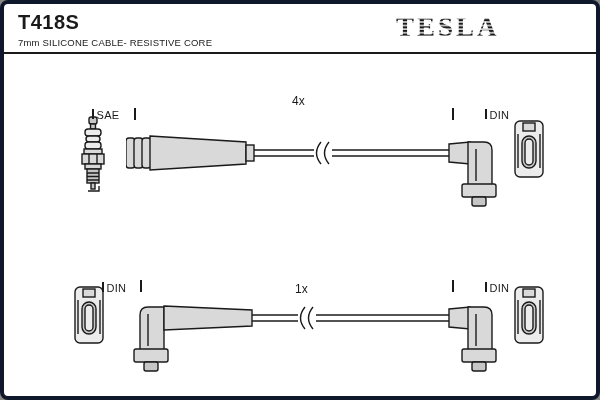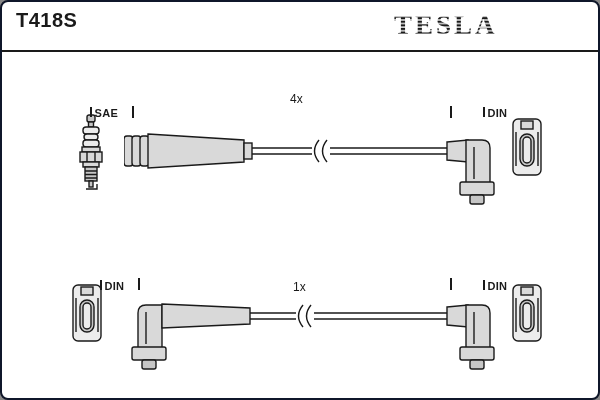--- a/index.html
+++ b/index.html
@@ -1,48 +1,49 @@
 <!DOCTYPE html>
 <html><head>
 <meta charset="utf-8">
 <style>
   html,body { margin:0; padding:0; background:#888; }
   .page {
     position:relative; width:600px; height:400px; box-sizing:border-box;
-    background:#fff; border:2px solid #0f172a; border-radius:8px;
+    background:#fff; border:4px solid #0f172a; border-radius:8px;
     font-family:"Liberation Sans", sans-serif; color:#1a1a1a; overflow:hidden;
     margin:0 auto;
   }
   .header { position:absolute; left:0; top:0; width:100%; height:48px;
             border-bottom:2px solid #1a1a1a; }
   .part-number { position:absolute; left:14px; top:7px; font-size:20px;
                  font-weight:bold; letter-spacing:.5px; }
   .subtitle { position:absolute; left:14px; top:33px; font-size:9.5px;
               letter-spacing:.2px; }
   .brand { position:absolute; left:390px; top:8px; }
   .layer { position:absolute; inset:0; }
   .qty { position:absolute; font-size:12px; font-weight:normal; }
   .conn-label { position:absolute; display:flex; align-items:flex-start;
-                gap:3px; font-size:11px; font-weight:bold; letter-spacing:.3px; }
+                gap:3px; font-size:11px; font-weight:normal; letter-spacing:.3px; }
   .tick { width:1.5px; height:10px; background:#1a1a1a; }
   .tick.bare { position:absolute; height:12px; }
   svg { display:block; position:absolute; }
   .art { stroke:#1a1a1a; stroke-width:1.4; }
   .fillA { fill:#d9d9d9; }
   .fillB { fill:#ececec; }
   .fillC { fill:#c6c6c6; }
   .nofill { fill:none; }
 </style>
 </head>
 <body>
 
 <div class="page">
 
   <div class="header">
     <div class="part-number">T418S</div>
+    <div class="subtitle">7mm SILICONE CABLE- RESISTIVE CORE</div>
     <svg class="brand" width="112" height="32" viewBox="0 0 112 32">
       <defs>
         <pattern id="hstripes" width="4" height="3.6" patternUnits="userSpaceOnUse">
           <rect width="4" height="3.6" fill="#1a1a1a"></rect>
           <rect y="2.1" width="4" height="1.3" fill="#ffffff"></rect>
         </pattern>
       </defs>
       <text x="2" y="24" font-family="'Liberation Serif', serif" font-size="27" font-weight="bold" letter-spacing="3" fill="url(#hstripes)">TESLA</text>
     </svg>
   </div>

